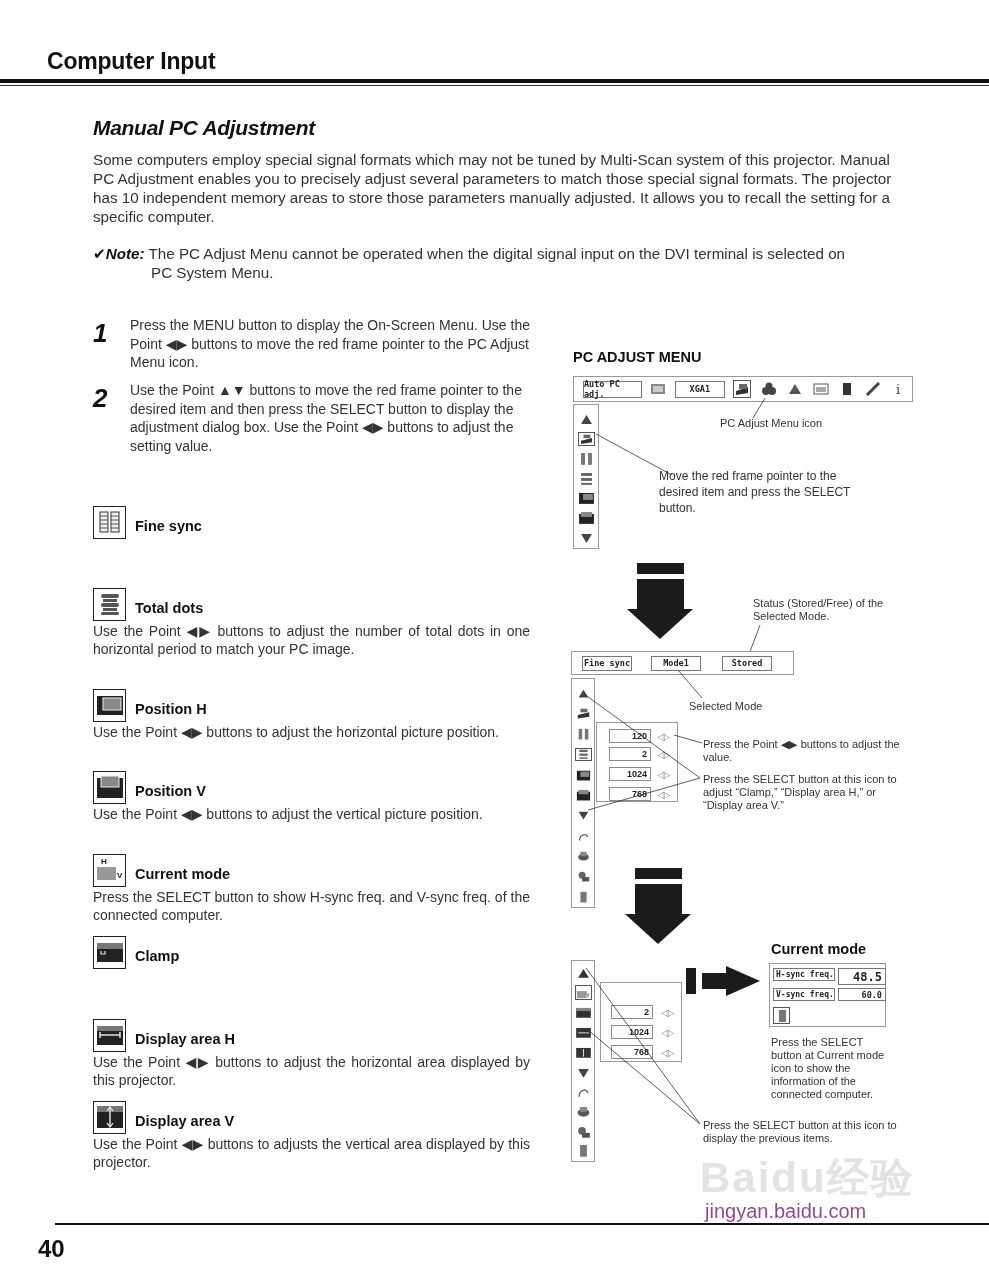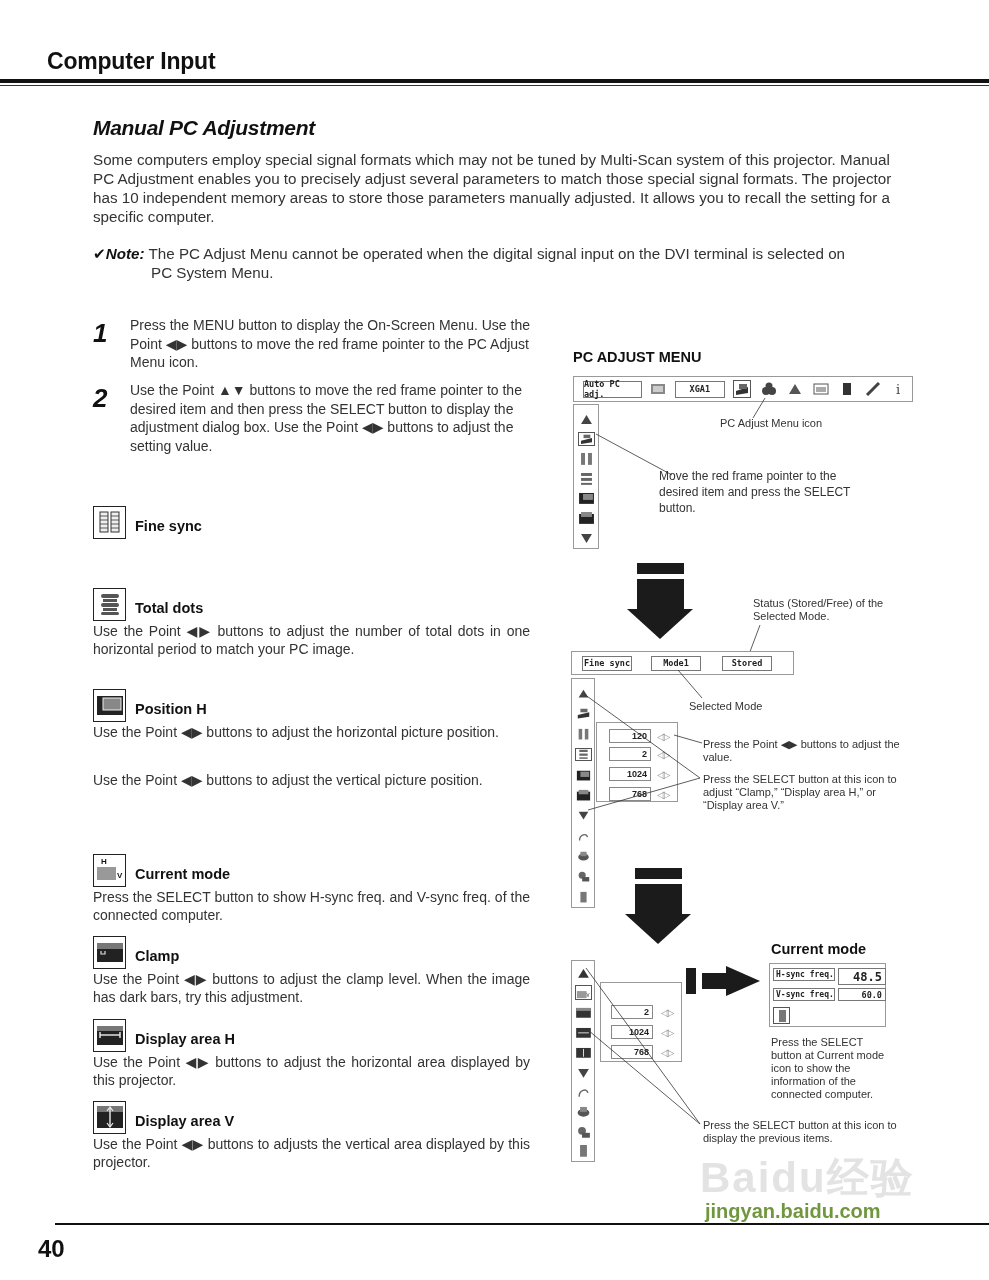--- a/index.html
+++ b/index.html
@@ -45,21 +45,21 @@
 
   .arrow-down { width: 80px; }
   .arrow-down .bar { width: 47px; height: 11px; background: #1b1b1b; margin: 0 auto 5px; }
   .arrow-down .stem { width: 47px; height: 30px; background: #1b1b1b; margin: 0 auto; }
   .arrow-down .head { width: 0; height: 0; border-left: 33px solid transparent; border-right: 33px solid transparent; border-top: 30px solid #1b1b1b; margin: 0 auto; }
 
   .footer-rule { left: 55px; top: 1223px; width: 934px; height: 2px; background: #111; }
   .page-num { left: 38px; top: 1235px; font-size: 24px; font-weight: bold; color: #111; }
 
   .watermark { left: 700px; top: 1150px; color: #ddd; font-size: 42px; font-weight: bold; letter-spacing: 2px; opacity: 0.8; }
-  .watermark-url { left: 705px; top: 1200px; color: #4d7c0f; font-size: 20px; font-weight: bold; opacity: 0.8; }
+  .watermark-url { left: 705px; top: 1200px; color: #701a75; font-size: 20px; font-weight: normal; opacity: 0.8; }
 
   svg { display: block; }
 </style>
 </head>
 <body>
 
 <div class="abs section-title">Computer Input</div>
 <div class="abs rule-thick"></div>
 <div class="abs rule-thin"></div>
 
@@ -131,20 +131,29 @@
           <rect x="1" y="4" width="26" height="19" fill="#222"></rect>
           <rect x="7" y="6" width="18" height="12" fill="#888" stroke="#eee" stroke-width="1"></rect>
         </svg>
     </div>
     <span class="name">Position H</span>
   </div>
   <div class="desc">Use the Point ◀▶ buttons to adjust the horizontal picture position.</div>
 </div>
 
 <div class="abs item" style="top:770px;">
+  <div class="head">
+    <div class="ic">
+      <svg width="28" height="26" viewBox="0 0 28 26">
+          <rect x="1" y="4" width="26" height="20" fill="#222"></rect>
+          <rect x="5" y="2" width="18" height="11" fill="#888" stroke="#eee" stroke-width="1"></rect>
+        </svg>
+    </div>
+    <span class="name">Position V</span>
+  </div>
   <div class="desc">Use the Point ◀▶ buttons to adjust the vertical picture position.</div>
 </div>
 
 <div class="abs item" style="top:853px;">
   <div class="head">
     <div class="ic">
       <svg width="28" height="28" viewBox="0 0 28 28">
           <text x="5" y="8" font-size="8" font-weight="bold" font-family="Liberation Sans, sans-serif" fill="#111">H</text>
           <rect x="1" y="11" width="19" height="13" fill="#999"></rect>
           <text x="21" y="22" font-size="8" font-weight="bold" font-family="Liberation Sans, sans-serif" fill="#111">V</text>
@@ -159,21 +168,20 @@
   <div class="head">
     <div class="ic">
       <svg width="28" height="26" viewBox="0 0 28 26">
           <rect x="1" y="4" width="26" height="19" fill="#222"></rect>
           <rect x="1" y="4" width="26" height="6" fill="#777"></rect>
           <path d="M5 12 L5 15 L9 15 L9 12" stroke="#ddd" stroke-width="1.2" fill="none"></path>
         </svg>
     </div>
     <span class="name">Clamp</span>
   </div>
-  <div class="desc">Use the Point ◀▶ buttons to adjust the clamp level. When the image has dark bars, try this adjustment.</div>
 </div>
 
 <div class="abs item" style="top:1018px;">
   <div class="head">
     <div class="ic">
       <svg width="28" height="26" viewBox="0 0 28 26">
           <rect x="1" y="4" width="26" height="19" fill="#222"></rect>
           <rect x="1" y="4" width="26" height="5" fill="#777"></rect>
           <line x1="4" y1="13" x2="24" y2="13" stroke="#eee" stroke-width="1.4"></line>
           <line x1="4" y1="10" x2="4" y2="16" stroke="#eee" stroke-width="1.4"></line>

